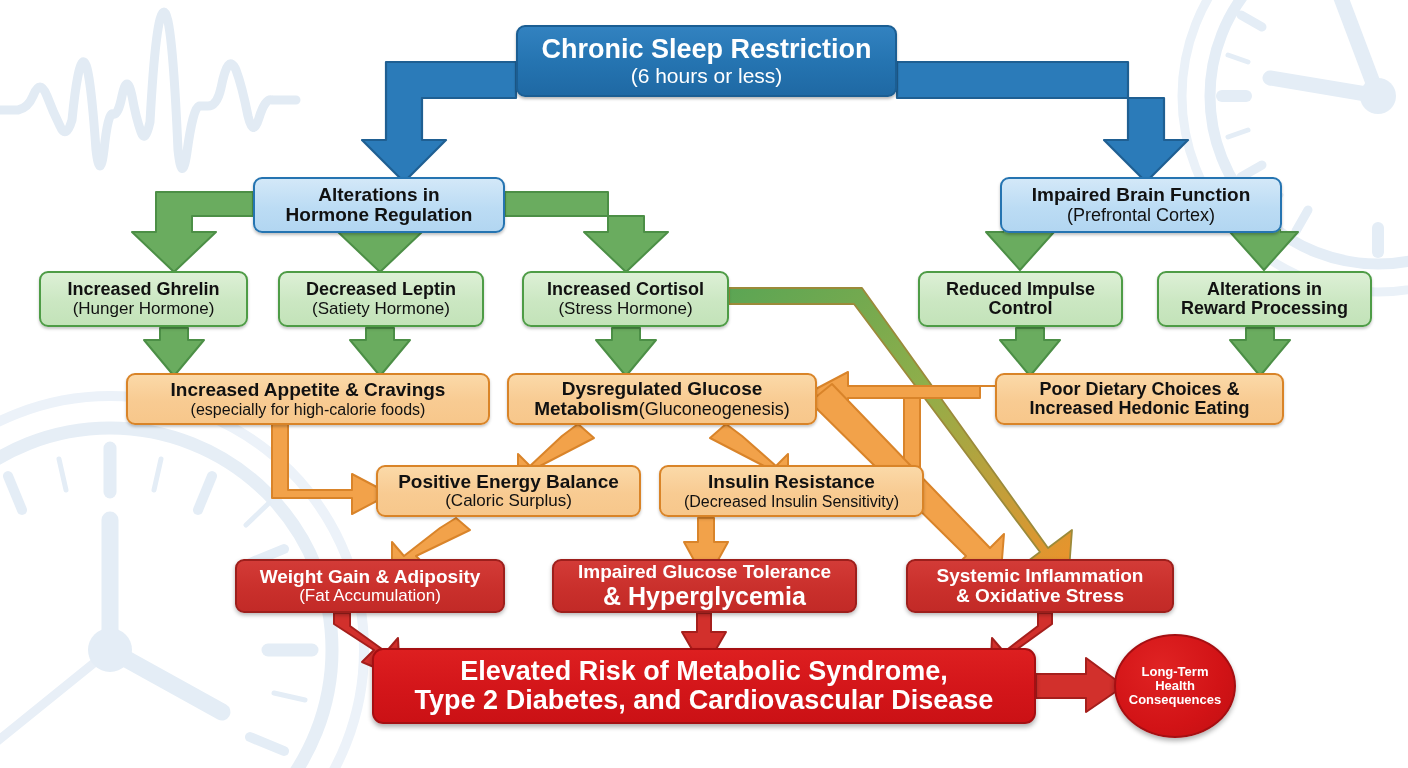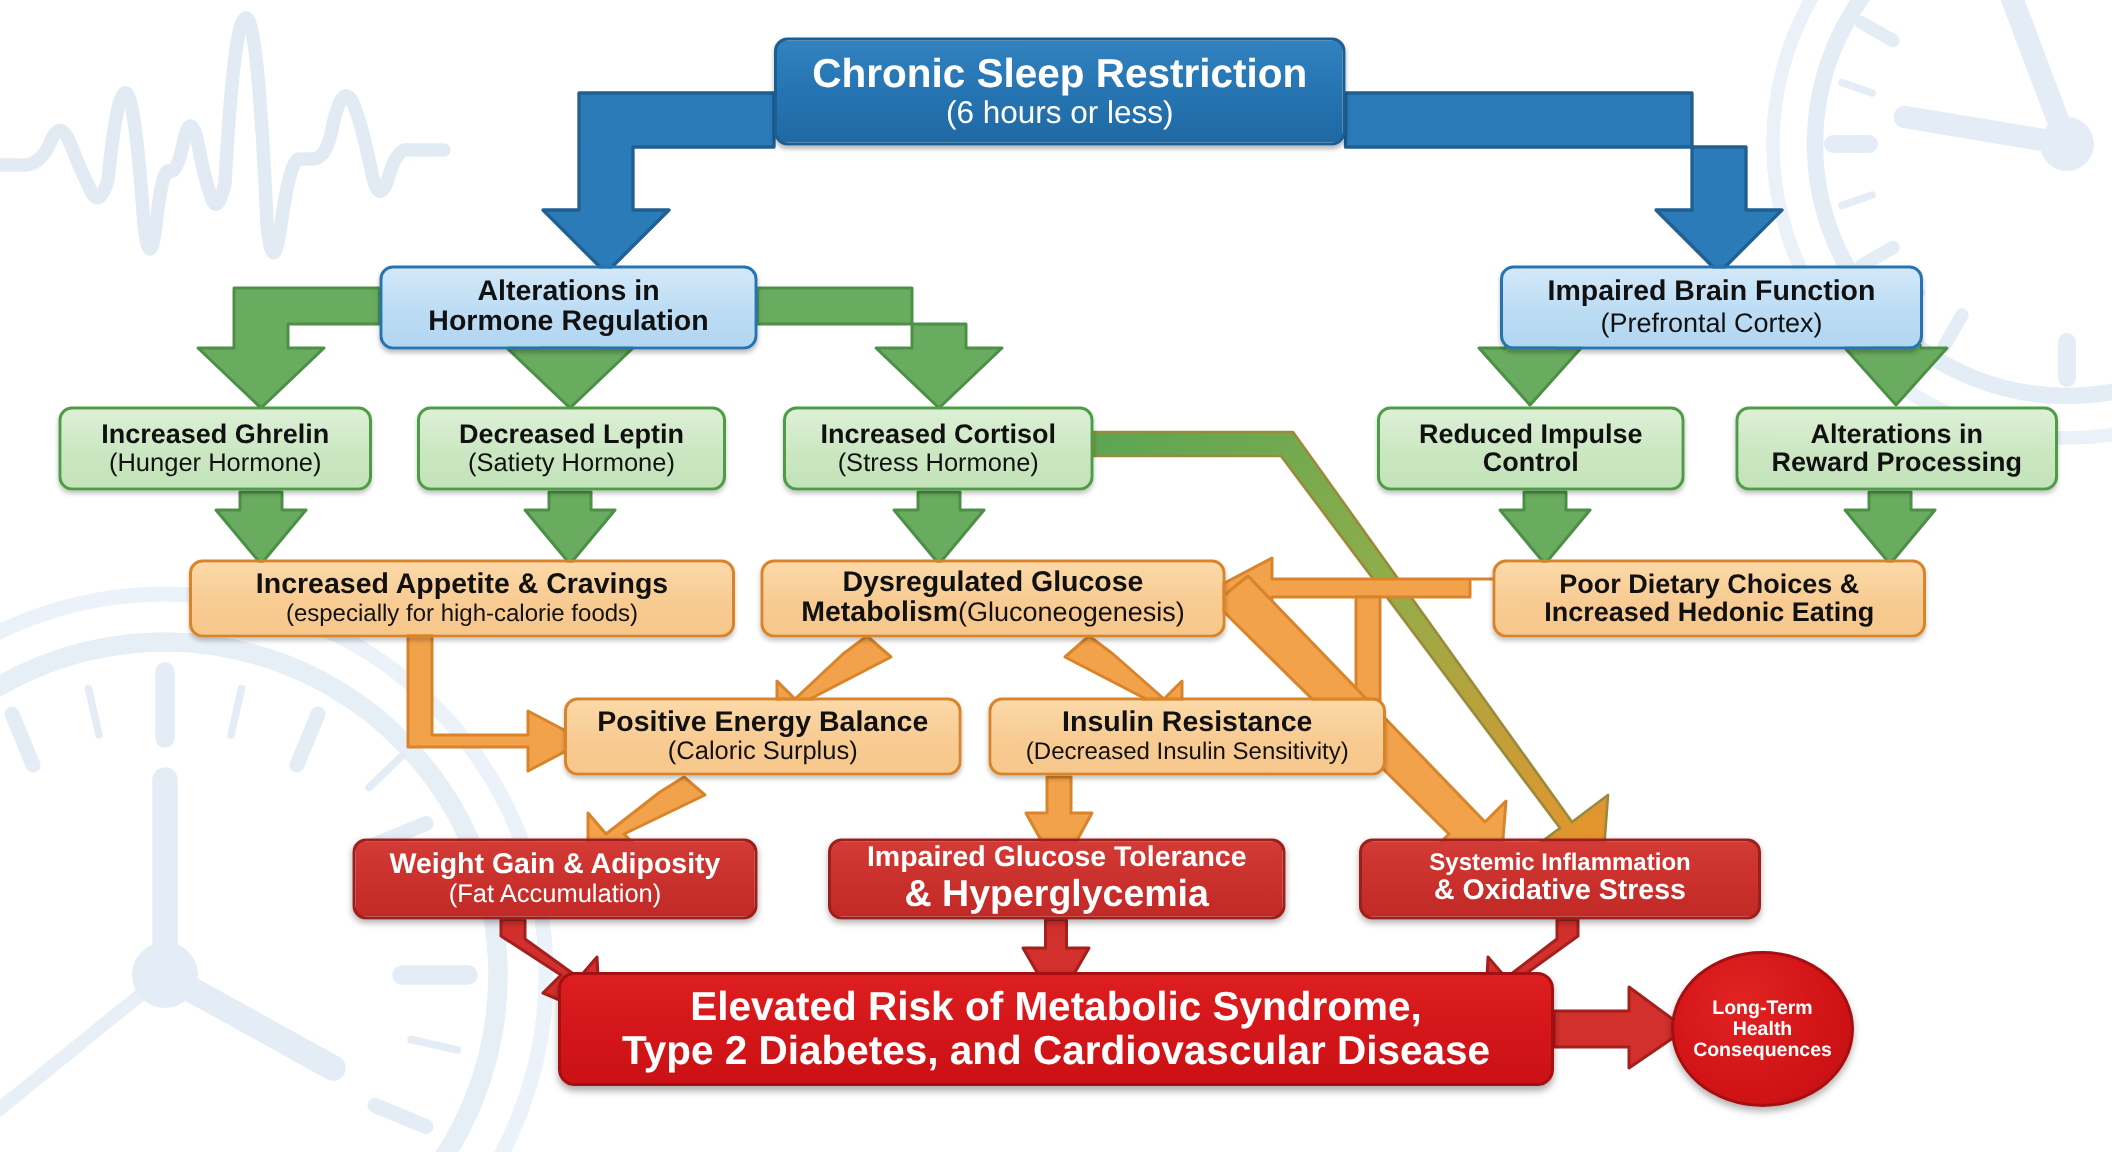--- a/index.html
+++ b/index.html
@@ -329,21 +329,21 @@
     <span class="ttl" style="font-size:19px;">Weight Gain &amp; Adiposity</span>
     <span class="sub" style="font-size:17px;">(Fat Accumulation)</span>
   </div>
 
   <div class="node n-red" style="left:552px;top:559px;width:305px;height:54px;">
     <span class="ttl" style="font-size:19px;">Impaired Glucose Tolerance</span>
     <span class="ttl" style="font-size:25px;">&amp; Hyperglycemia</span>
   </div>
 
   <div class="node n-red" style="left:906px;top:559px;width:268px;height:54px;">
-    <span class="ttl" style="font-size:16px;">Systemic Inflammation</span>
+    <span class="ttl" style="font-size:19px;">Systemic Inflammation</span>
     <span class="ttl" style="font-size:19px;">&amp; Oxidative Stress</span>
   </div>
 
   <div class="node n-red-strong" style="left:372px;top:648px;width:664px;height:76px;border-radius:11px;">
     <span class="ttl" style="font-size:27px;">Elevated Risk of Metabolic Syndrome,</span>
     <span class="ttl" style="font-size:27px;">Type 2 Diabetes, and Cardiovascular Disease</span>
   </div>
 
   <div class="node n-circle" style="left:1114px;top:634px;width:122px;height:104px;">
     <span class="ttl" style="font-size:13px;">Long-Term</span>

